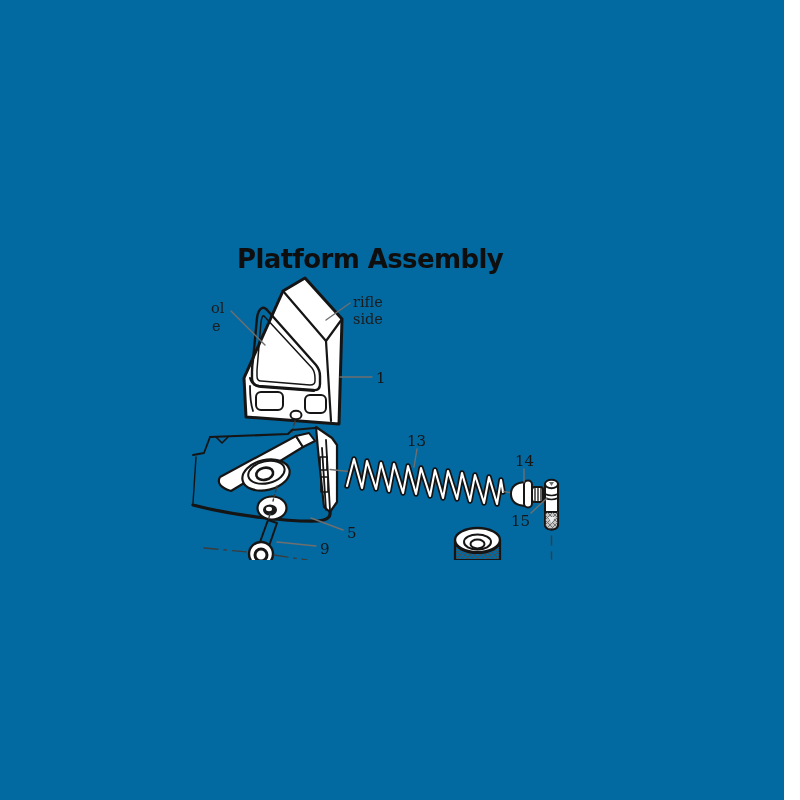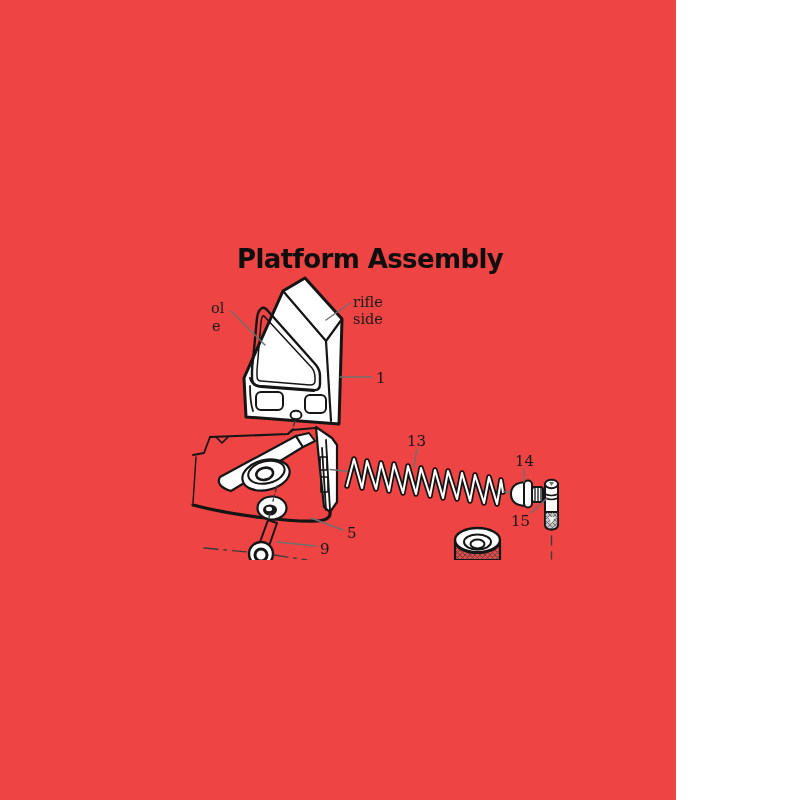--- a/index.html
+++ b/index.html
@@ -1,16 +1,16 @@
 <!DOCTYPE html>
 <html><head>
 <meta charset="utf-8">
 <style>
   html,body{margin:0;padding:0;background:#ffffff;}
-  .canvas{position:relative;width:676px;height:800px;background:#ef4444;overflow:hidden;}
+  .canvas{position:relative;width:784px;height:800px;background:#0369a1;overflow:hidden;}
   svg{position:absolute;left:0;top:0;}
   .title{font-family:"DejaVu Sans","Liberation Sans",sans-serif;font-weight:bold;font-size:26px;fill:#0e0e0e;letter-spacing:-0.6px;}
   .ann{font-family:"DejaVu Serif","Liberation Serif",serif;font-size:14.5px;fill:#1c1c1c;}
   .lbl{font-family:"DejaVu Serif","Liberation Serif",serif;font-size:15px;fill:#161616;}
   .ol{stroke:#151515;fill:none;stroke-linecap:round;stroke-linejoin:round;}
   .fill{fill:#ffffff;}
   .leader{stroke:#6f6f6f;stroke-width:1.4;fill:none;stroke-linecap:round;}
   .cline{stroke:#3c3c3c;stroke-width:1.4;fill:none;stroke-linecap:round;}
 </style>
 </head>

